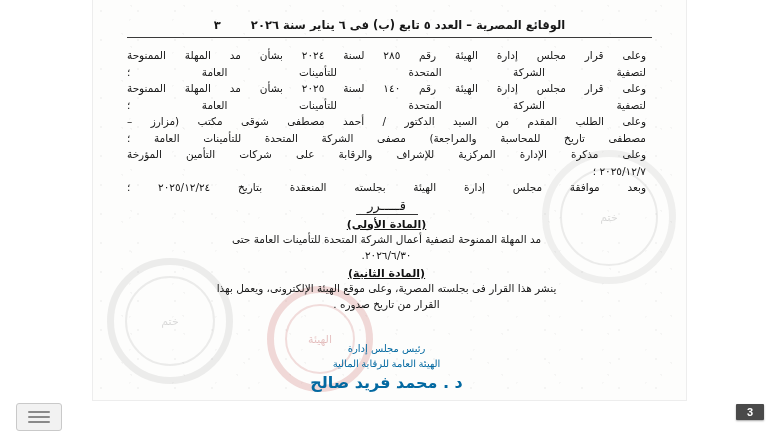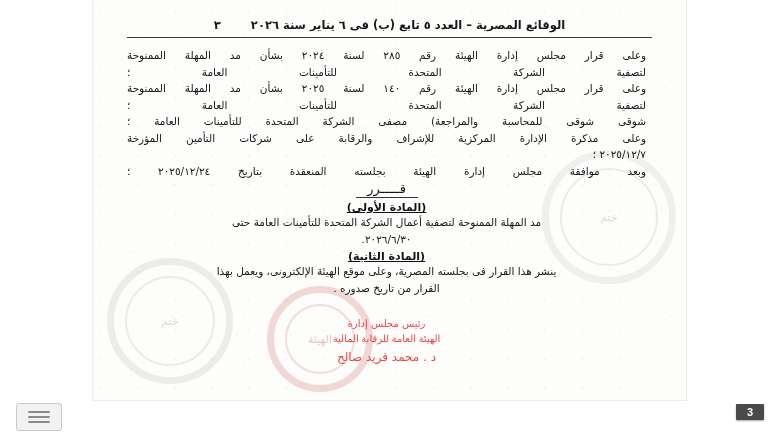--- a/index.html
+++ b/index.html
@@ -139,27 +139,27 @@
     font-weight: bold;
     font-size: 11px;
     text-decoration: underline;
     margin-top: 3px;
     color: #111;
   }
 
   
   .sig {
     position: relative;
-    margin-top: 20px;
-    text-align: center;
-    color: #ef4444;
+    margin-top: 28px;
+    text-align: center;
+    color: #0369a1;
   }
   .sig .l1 { font-size: 10px; line-height: 15px; }
   .sig .l2 { font-size: 10px; line-height: 15px; font-family: Liberation Serif, serif; }
-  .sig .l3 { font-size: 12px; font-weight: normal; line-height: 19px; margin-top: 2px; }
+  .sig .l3 { font-size: 16px; font-weight: bold; line-height: 19px; margin-top: 2px; }
 
   
   .page-chip {
     position: absolute;
     right: 15px;
     bottom: 19px;
     min-width: 16px;
     padding: 2px 6px;
     background: #4a4a4a;
     color: #fff;
@@ -222,21 +222,22 @@
       <span class="pg">٣</span>
     </div>
     <div class="header-rule"></div>
 
     <div class="doc-body">
 
       <div class="ln stretch">وعلى قرار مجلس إدارة الهيئة رقم ٢٨٥ لسنة ٢٠٢٤ بشأن مد المهلة الممنوحة</div>
       <div class="ln stretch">لتصفية الشركة المتحدة للتأمينات العامة ؛</div>
       <div class="ln stretch">وعلى قرار مجلس إدارة الهيئة رقم ١٤٠ لسنة ٢٠٢٥ بشأن مد المهلة الممنوحة</div>
       <div class="ln stretch">لتصفية الشركة المتحدة للتأمينات العامة ؛</div>
-      <div class="ln stretch">شوقى شوقى للمحاسبة والمراجعة) مصفى الشركة المتحدة للتأمينات العامة ؛</div>
+      <div class="ln stretch">وعلى الطلب المقدم من السيد الدكتور / أحمد مصطفى شوقى مكتب (مزارز –</div>
+      <div class="ln stretch">مصطفى تاريخ للمحاسبة والمراجعة) مصفى الشركة المتحدة للتأمينات العامة ؛</div>
       <div class="ln stretch">وعلى مذكرة الإدارة المركزية للإشراف والرقابة على شركات التأمين المؤرخة</div>
       <div class="ln">٢٠٢٥/١٢/٧ ؛</div>
       <div class="ln stretch">وبعد موافقة مجلس إدارة الهيئة بجلسته المنعقدة بتاريخ ٢٠٢٥/١٢/٢٤ ؛</div>
 
       <div class="decision">قـــــرر</div>
       <div class="decision-rule"></div>
 
       <div class="article">(المادة الأولى)</div>
       <div class="ln c">مد المهلة الممنوحة لتصفية أعمال الشركة المتحدة للتأمينات العامة حتى</div>
       <div class="ln c">٢٠٢٦/٦/٣٠.</div>

